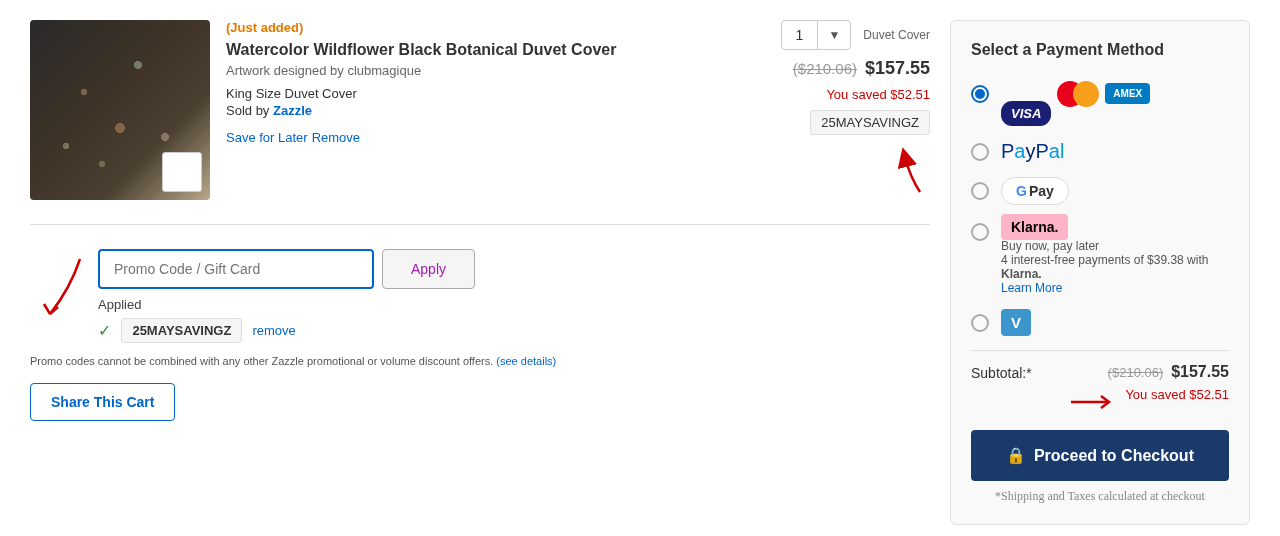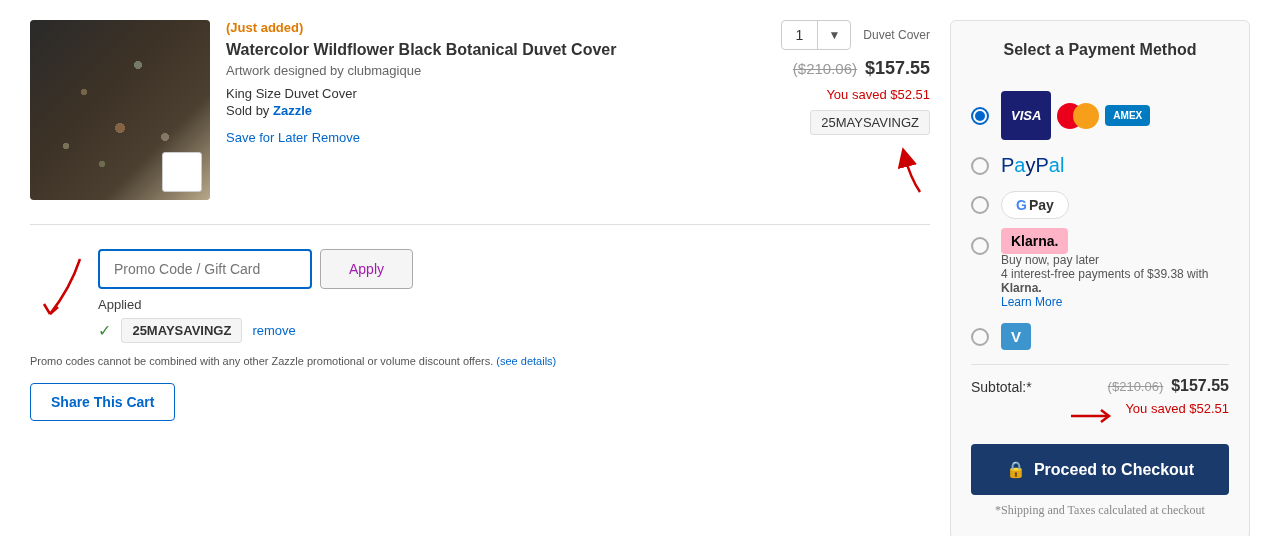--- a/index.html
+++ b/index.html
@@ -173,21 +173,21 @@
     .promo-input-row {
       display: flex;
       gap: 8px;
       margin-bottom: 8px;
     }
     .promo-input {
       border: 2px solid #0066cc;
       border-radius: 4px;
       padding: 10px 14px;
       font-size: 14px;
-      width: 214px;
+      width: 276px;
       outline: none;
       color: #999;
     }
     .apply-btn {
       border: 1px solid #aaa;
       background: #f5f5f5;
       border-radius: 4px;
       padding: 10px 28px;
       font-size: 14px;
       cursor: pointer;
@@ -247,22 +247,21 @@
       flex-shrink: 0;
       background: #f9f9f9;
       border: 1px solid #e0e0e0;
       border-radius: 6px;
       padding: 20px;
     }
     .payment-title {
       font-size: 16px;
       font-weight: bold;
       color: #333;
-      margin-bottom: 32px;
-      text-align: center;
+      margin-bottom: 2px;
     }
     .payment-option {
       display: flex;
       align-items: center;
       gap: 12px;
       margin-bottom: 14px;
     }
     .radio-btn {
       width: 18px;
       height: 18px;
@@ -286,23 +285,24 @@
     .payment-logos {
       display: flex;
       gap: 6px;
       align-items: center;
     }
     .visa-card {
       background: #1a1f71;
       color: #fff;
       font-weight: bold;
       font-size: 13px;
-      padding: 17px 10px;
-      border-radius: 4px;
+      padding: 5px 10px;
+      border-radius: 11px;
       font-style: italic;
+      margin-top: 40px;
     }
     .mc-card {
       display: flex;
       align-items: center;
     }
     .mc-circle1 {
       width: 26px;
       height: 26px;
       background: #eb001b;
       border-radius: 50%;

